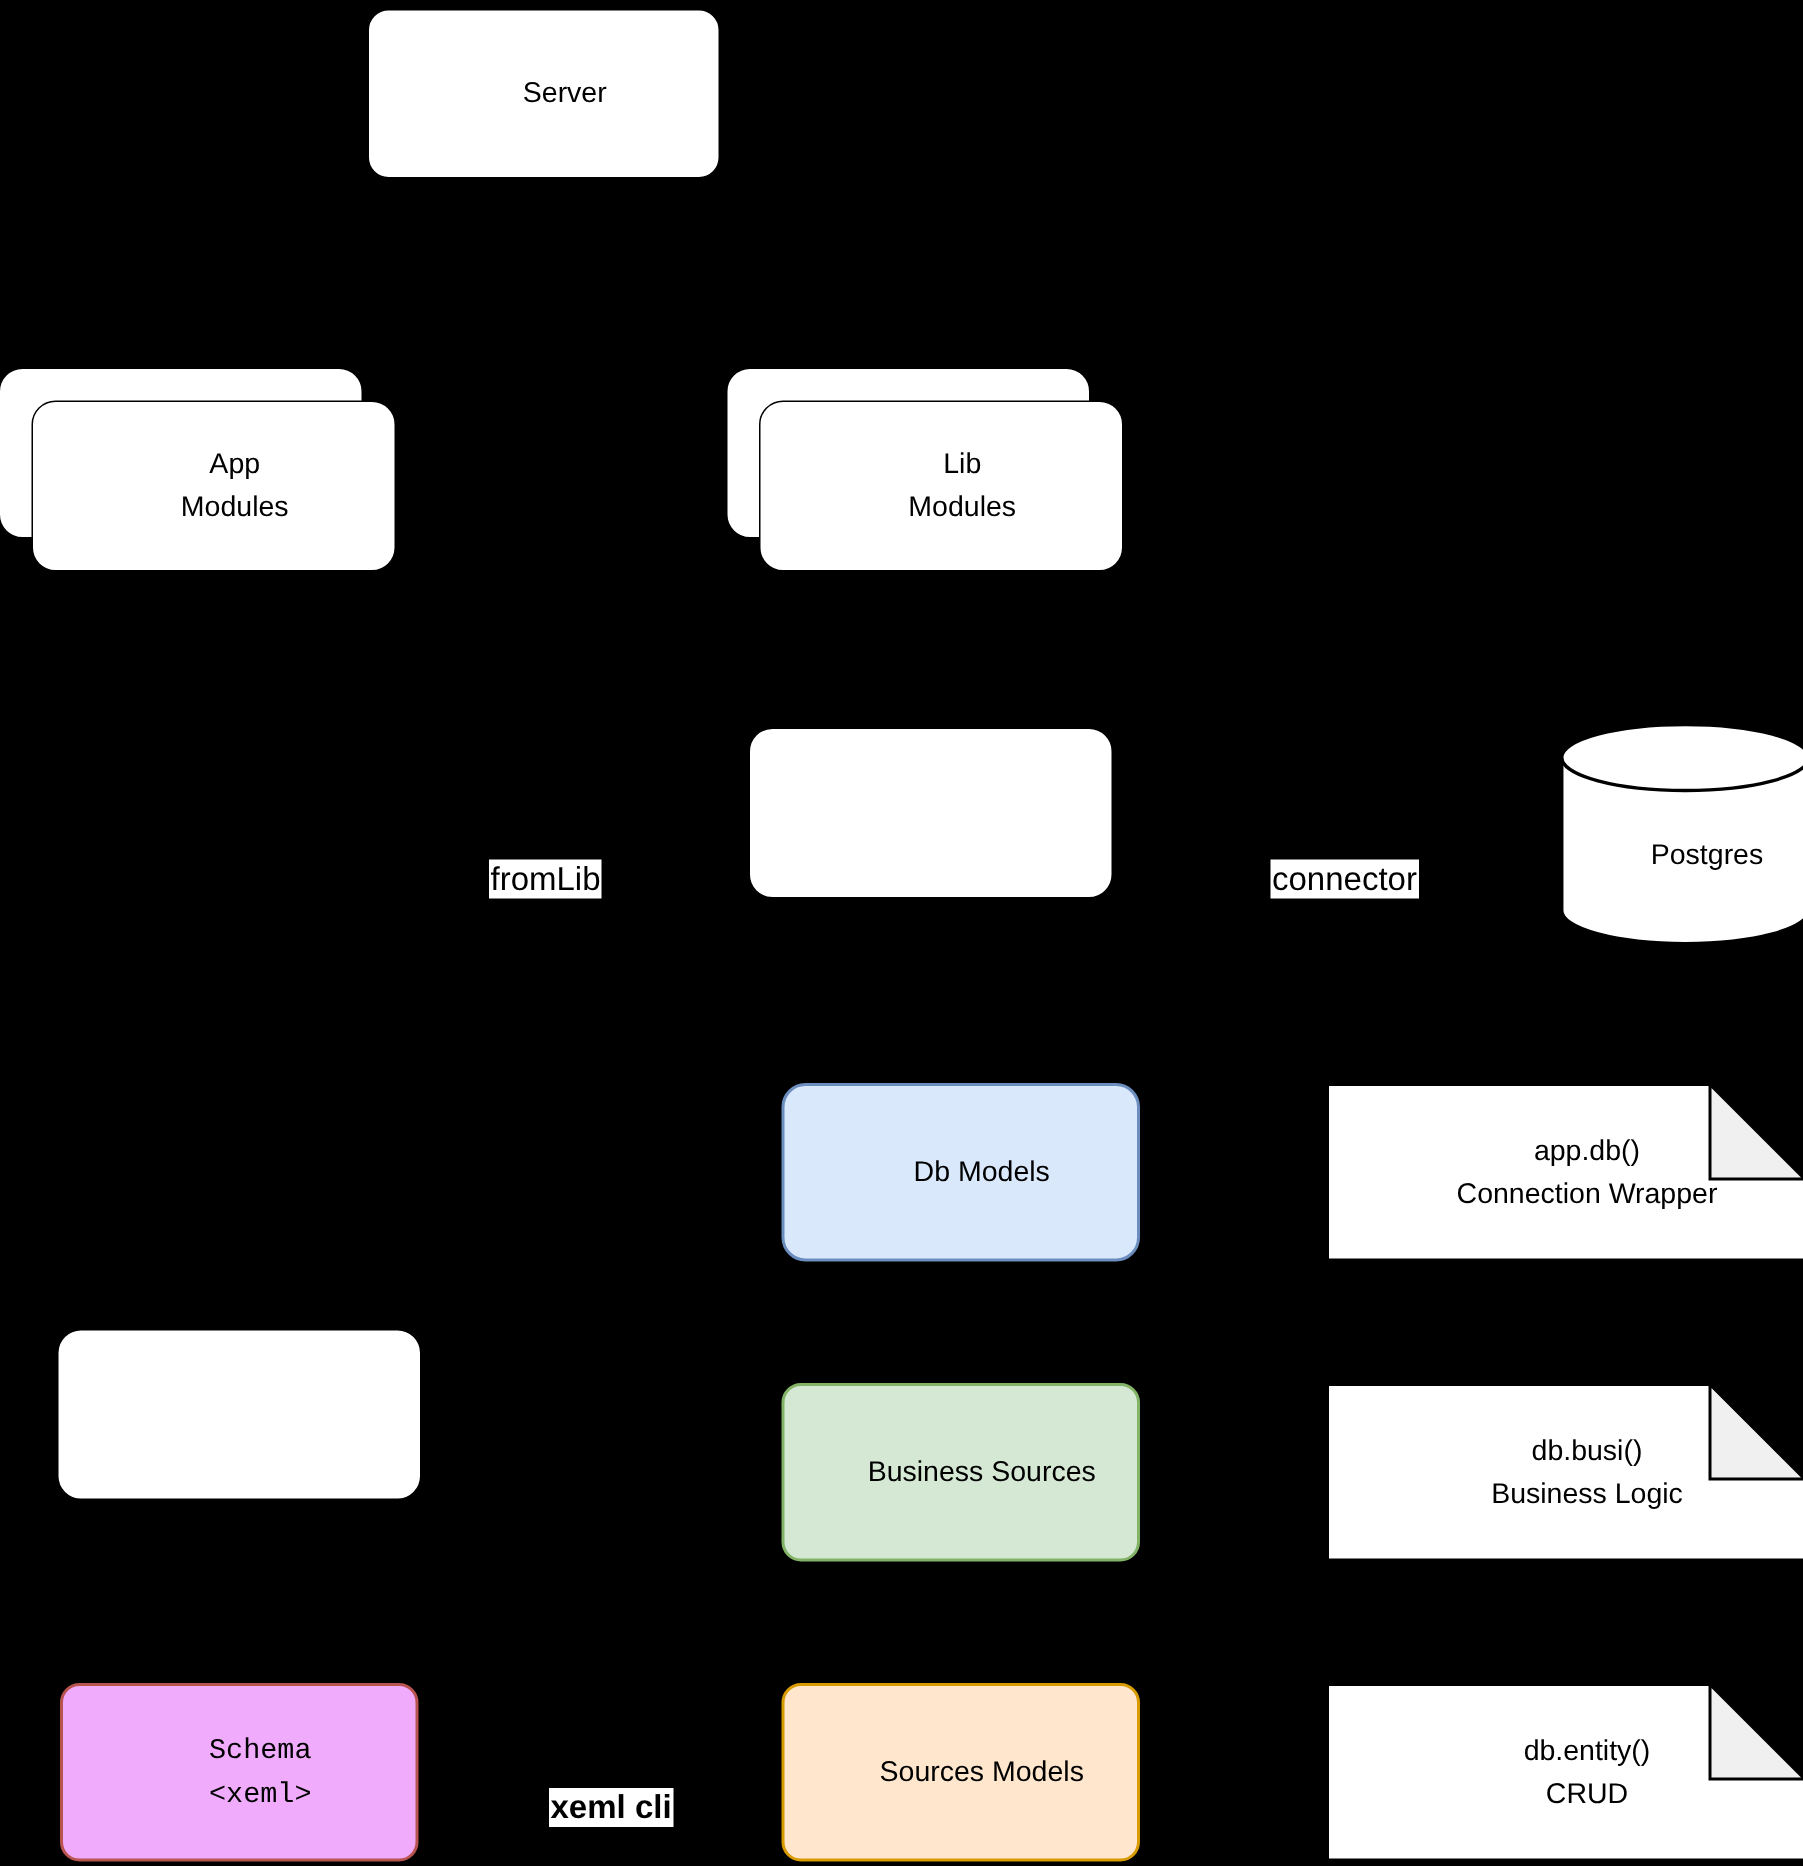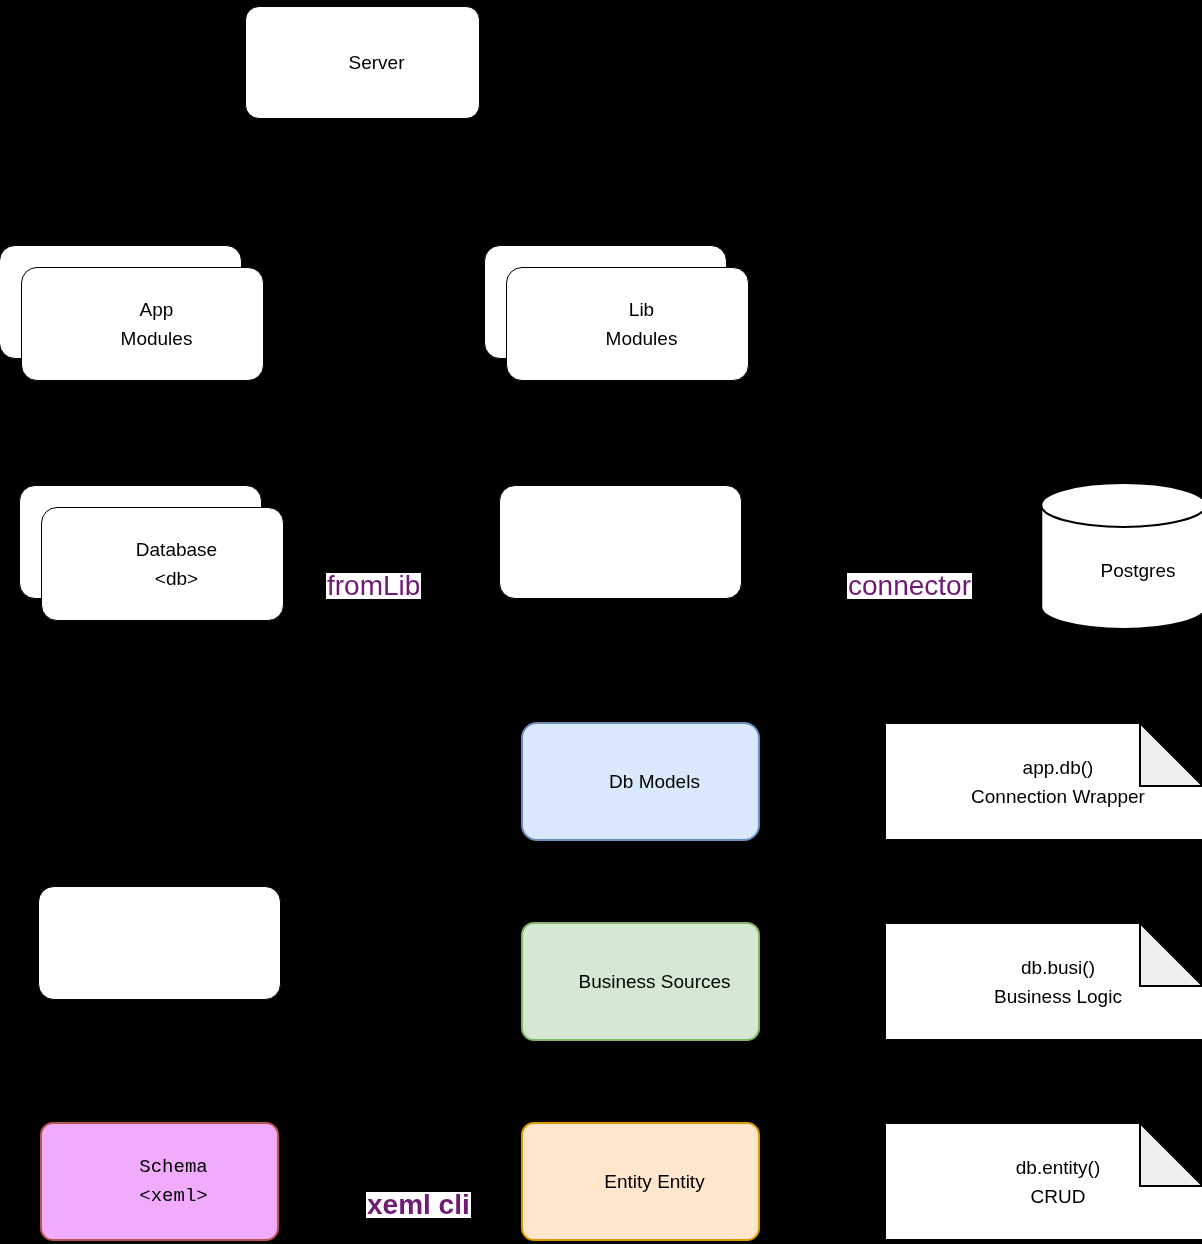--- a/index.html
+++ b/index.html
@@ -92,22 +92,22 @@
   .cyl svg {
     display: block;
     width: 100%;
     height: 100%;
   }
 
   
   .edge-label {
     position: absolute;
     background: #ffffff;
-    color: #701a75;
-    font-size: 28px;
+    color: #000000;
+    font-size: 22px;
     line-height: 26px;
     padding: 0 1px;
     white-space: nowrap;
   }
 </style>
 </head>
 <body>
 
 <div id="canvas">
 
@@ -124,27 +124,20 @@
   </div>
 
   <div class="stack" style="left:484px; top:245px; width:265px; height:136px;">
     <div class="card back" style="width:243px; height:114px;"></div>
     <div class="card front" style="width:243px; height:114px;padding-left:44px;">
       <div class="node-label">Lib
 Modules</div>
     </div>
   </div>
 
-  <div class="stack" style="left:19px; top:485px; width:265px; height:136px;">
-    <div class="card back" style="width:243px; height:114px;"></div>
-    <div class="card front" style="width:243px; height:114px;">
-      <div class="node-label">Database
-&lt;db&gt;</div>
-    </div>
-  </div>
 
   <div class="edge-label" style="left:326px; top:573px;">fromLib</div>
 
   <div class="stack" style="left:499px; top:485px; width:265px; height:136px;">
     <div class="card back" style="width:243px; height:114px;"></div>
   </div>
 
   <div class="edge-label" style="left:847px; top:573px;">connector</div>
 
   <div class="cyl" style="left:1040px; top:482px; width:168px; height:148px;">
@@ -186,21 +179,21 @@
   </div>
 
   <div class="cbox" style="left:40px; top:1122px; width:239px; height:119px; background:#f0abfc; border-color:#b85450;font-family:Liberation Mono, monospace;">
     <div class="node-label">Schema
 &lt;xeml&gt;</div>
   </div>
 
   <div class="edge-label" style="left:366px; top:1192px;font-weight:bold;">xeml cli</div>
 
   <div class="cbox" style="left:521px; top:1122px; width:239px; height:119px; background:#ffe6cc; border-color:#d79b00;">
-    <div class="node-label">Entity Entity</div>
+    <div class="node-label">Sources Models</div>
   </div>
 
   <div class="note" style="left:884px; top:1122px; width:320px; height:119px;">
     <svg viewBox="0 0 320 119" preserveAspectRatio="none">
       <path d="M1,1 L256,1 L319,64 L319,118 L1,118 Z" fill="#ffffff" stroke="#000000" stroke-width="2"></path>
       <path d="M256,1 L319,64 L256,64 Z" fill="#f0f0f0" stroke="#000000" stroke-width="2"></path>
     </svg>
     <div class="node-label">db.entity()
 CRUD</div>
   </div>

